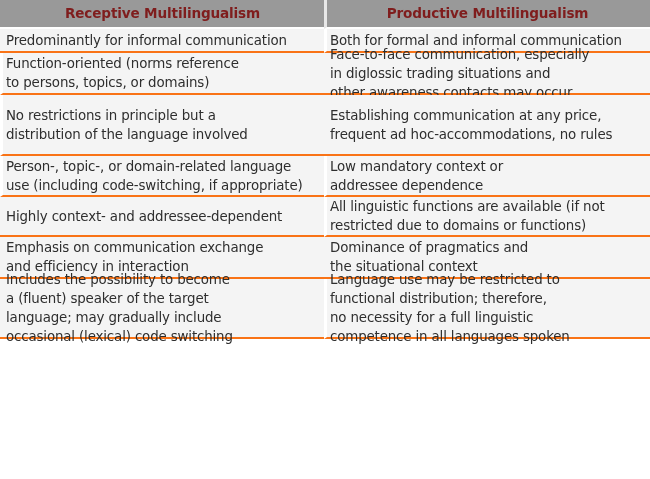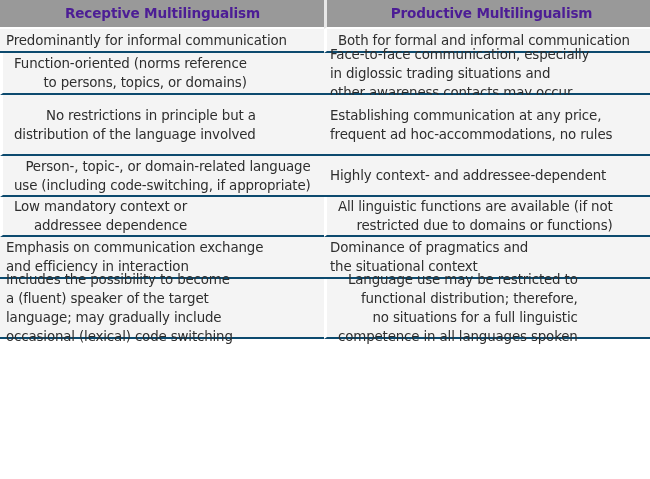--- a/index.html
+++ b/index.html
@@ -13,27 +13,27 @@
     font-family:"DejaVu Sans", "Liberation Sans", sans-serif;
   }
   .cell {
     box-sizing:border-box;
     background:#f4f4f4;
     color:#2e2e2e;
     font-size:13.4px;
     line-height:19px;
     padding:0 5px 0 6px;
     display:flex; align-items:center;
-    border-bottom:2px solid #0c4a6e;
+    border-bottom:2px solid #f97316;
     white-space:pre-line;
     letter-spacing:-0.15px;
   }
-  .cell.right { border-left:3px solid #ffffff; padding-left:11px;text-align:right; }
+  .cell.right { border-left:3px solid #ffffff; padding-left:3px; }
   .head {
-    background:#999999; color:#4c1d95; font-weight:bold;
+    background:#999999; color:#7f1d1d; font-weight:bold;
     justify-content:center; font-size:13.6px;
     border-bottom:2px solid #ffffff;
   }
   .head.right { border-left:3px solid #e8e8e8; }
 </style>
 </head>
 <body>
 
 <div class="tbl">
   <div class="cell head">Receptive Multilingualism</div>
@@ -49,34 +49,34 @@
 in diglossic trading situations and
 other awareness contacts may occur</div>
   <div class="cell right">No restrictions in principle but a
 distribution of the language involved</div>
 
   <div class="cell">Establishing communication at any price,
 frequent ad hoc-accommodations, no rules</div>
   <div class="cell right">Person-, topic-, or domain-related language
 use (including code-switching, if appropriate)</div>
 
-  <div class="cell">Highly context- and addressee-dependent</div>
   <div class="cell right">Low mandatory context or
 addressee dependence</div>
+  <div class="cell">Highly context- and addressee-dependent</div>
 
   <div class="cell right">All linguistic functions are available (if not
 restricted due to domains or functions)</div>
   <div class="cell">Emphasis  on communication exchange
 and efficiency in interaction</div>
 
 
   <div class="cell">Dominance of pragmatics and
 the situational context</div>
 
   <div class="cell">Includes the possibility to become
 a (fluent) speaker of the target
 language; may gradually include
 occasional (lexical) code switching</div>
   <div class="cell right">Language use may be restricted to
 functional distribution; therefore,
-no situations for a full linguistic
+no necessity for a full linguistic
 competence in all languages spoken</div>
 </div>
 
 </body></html>

